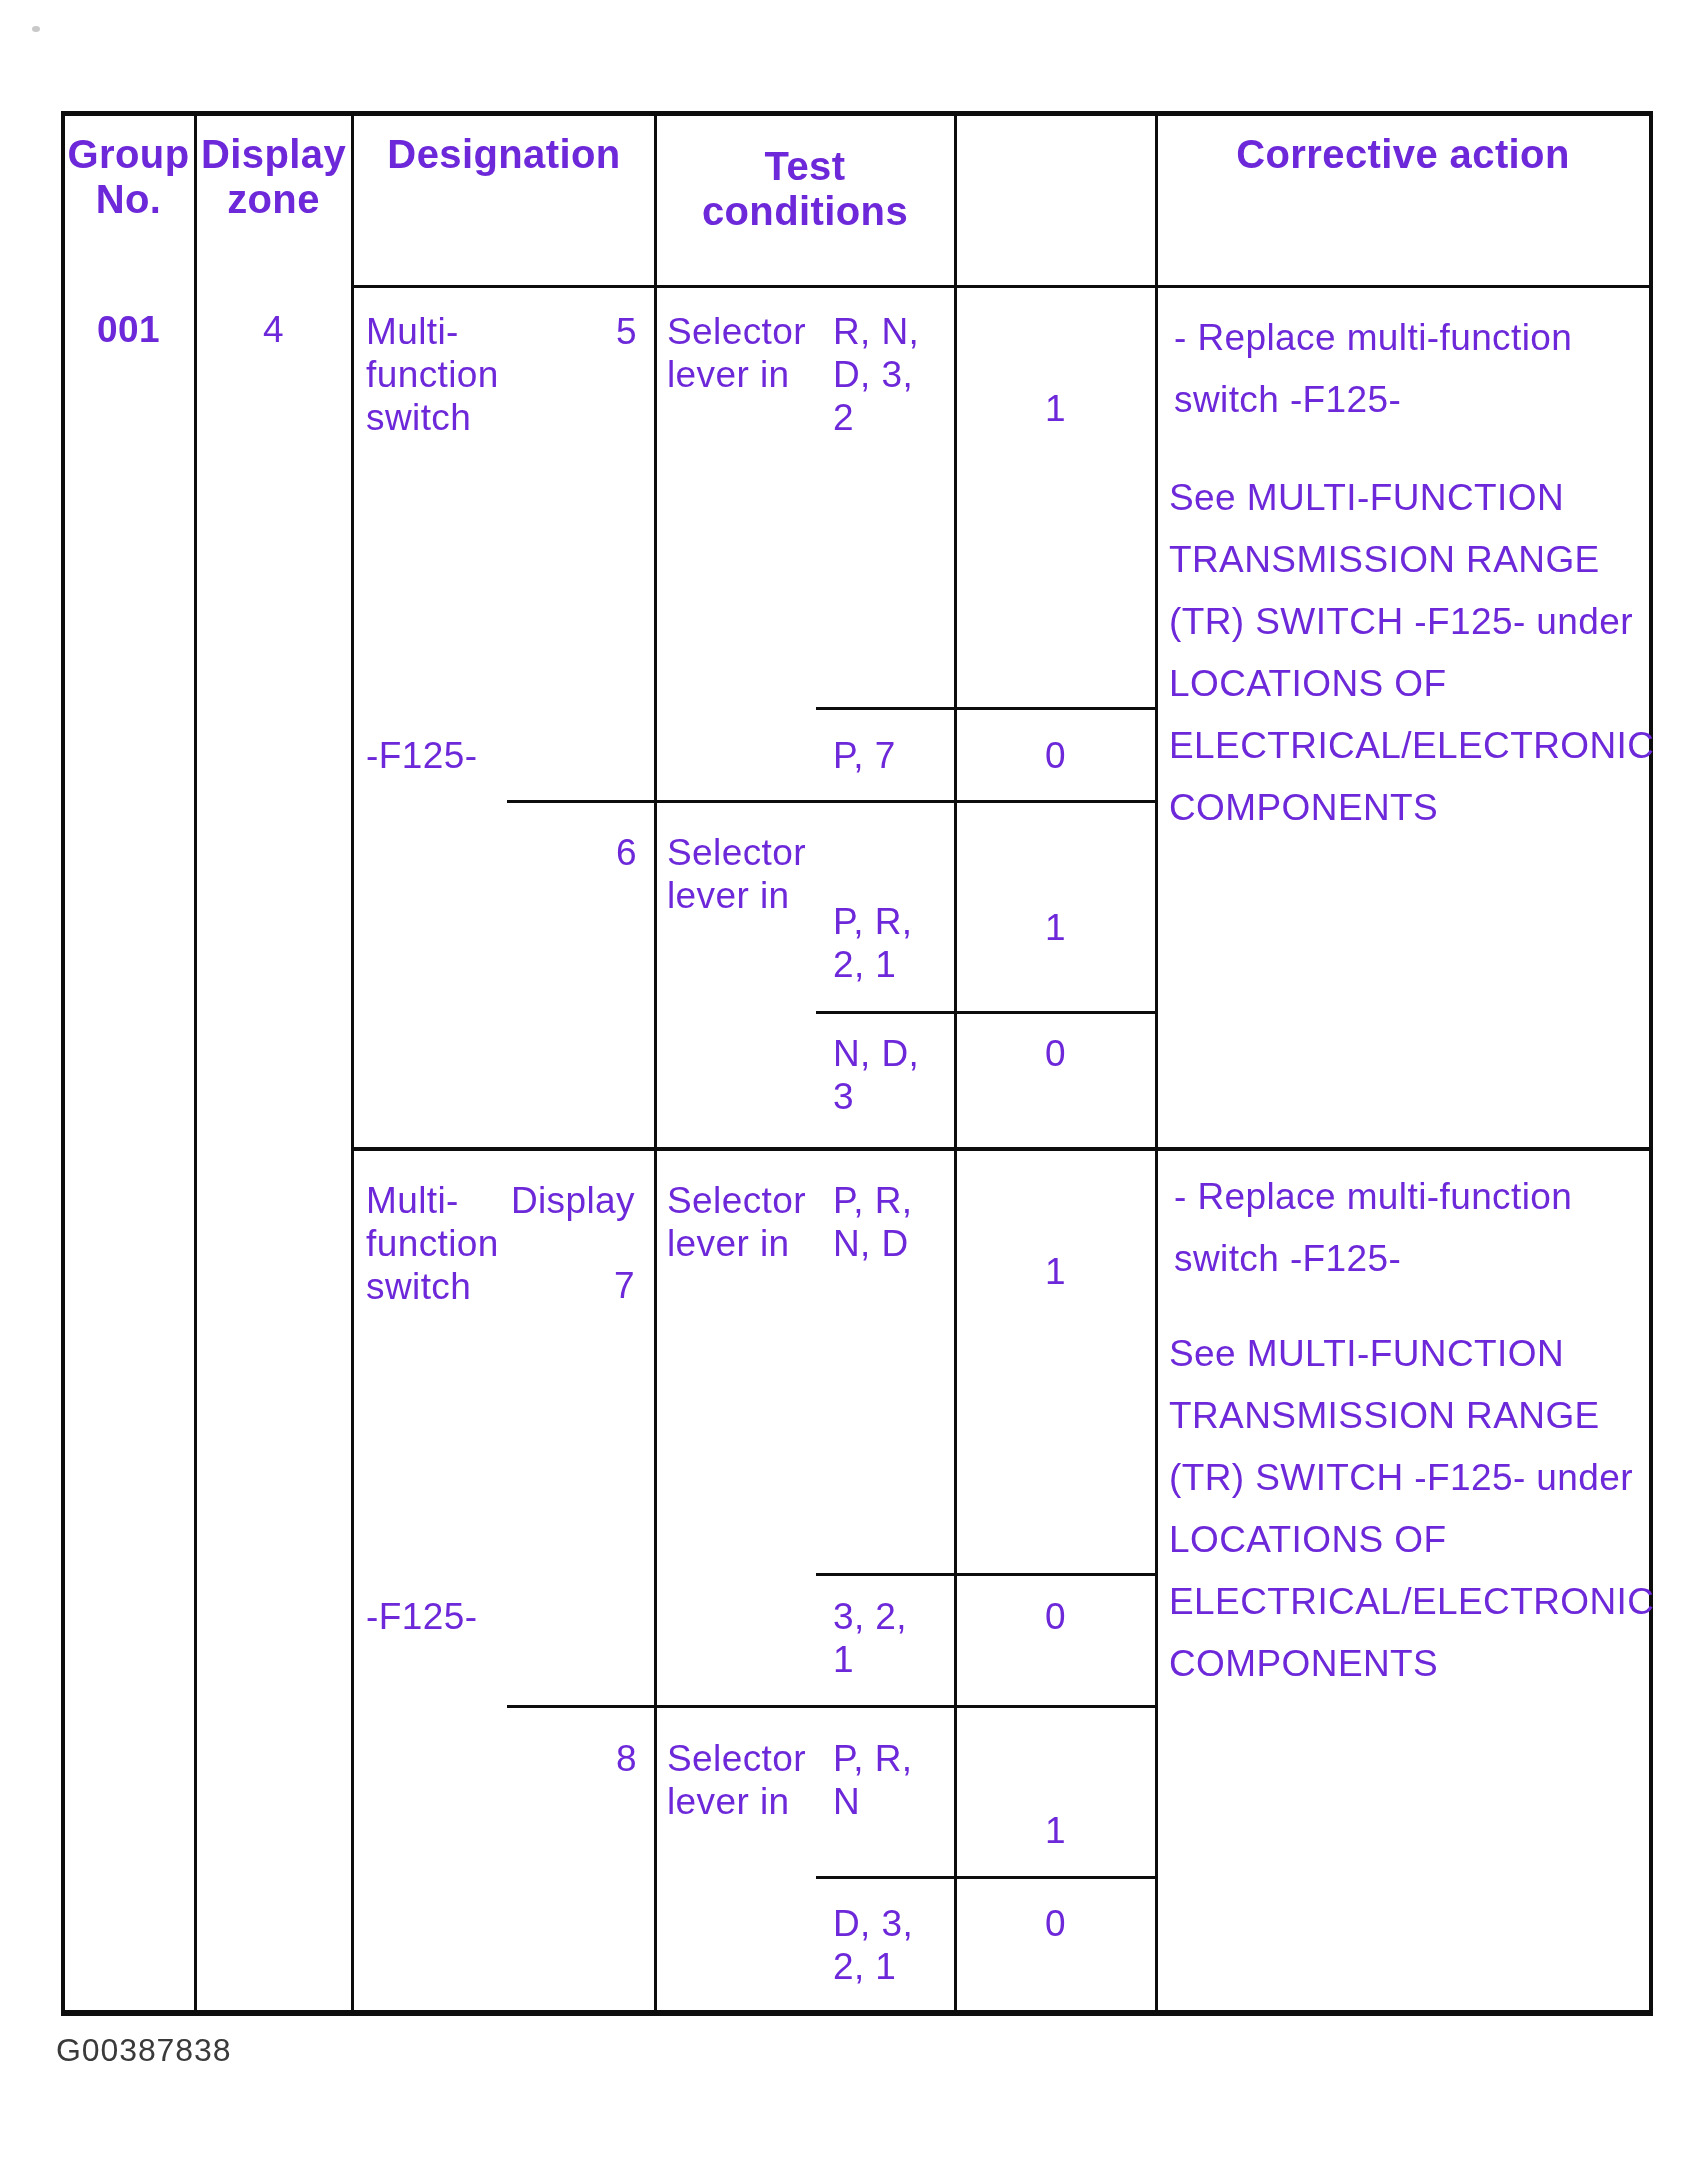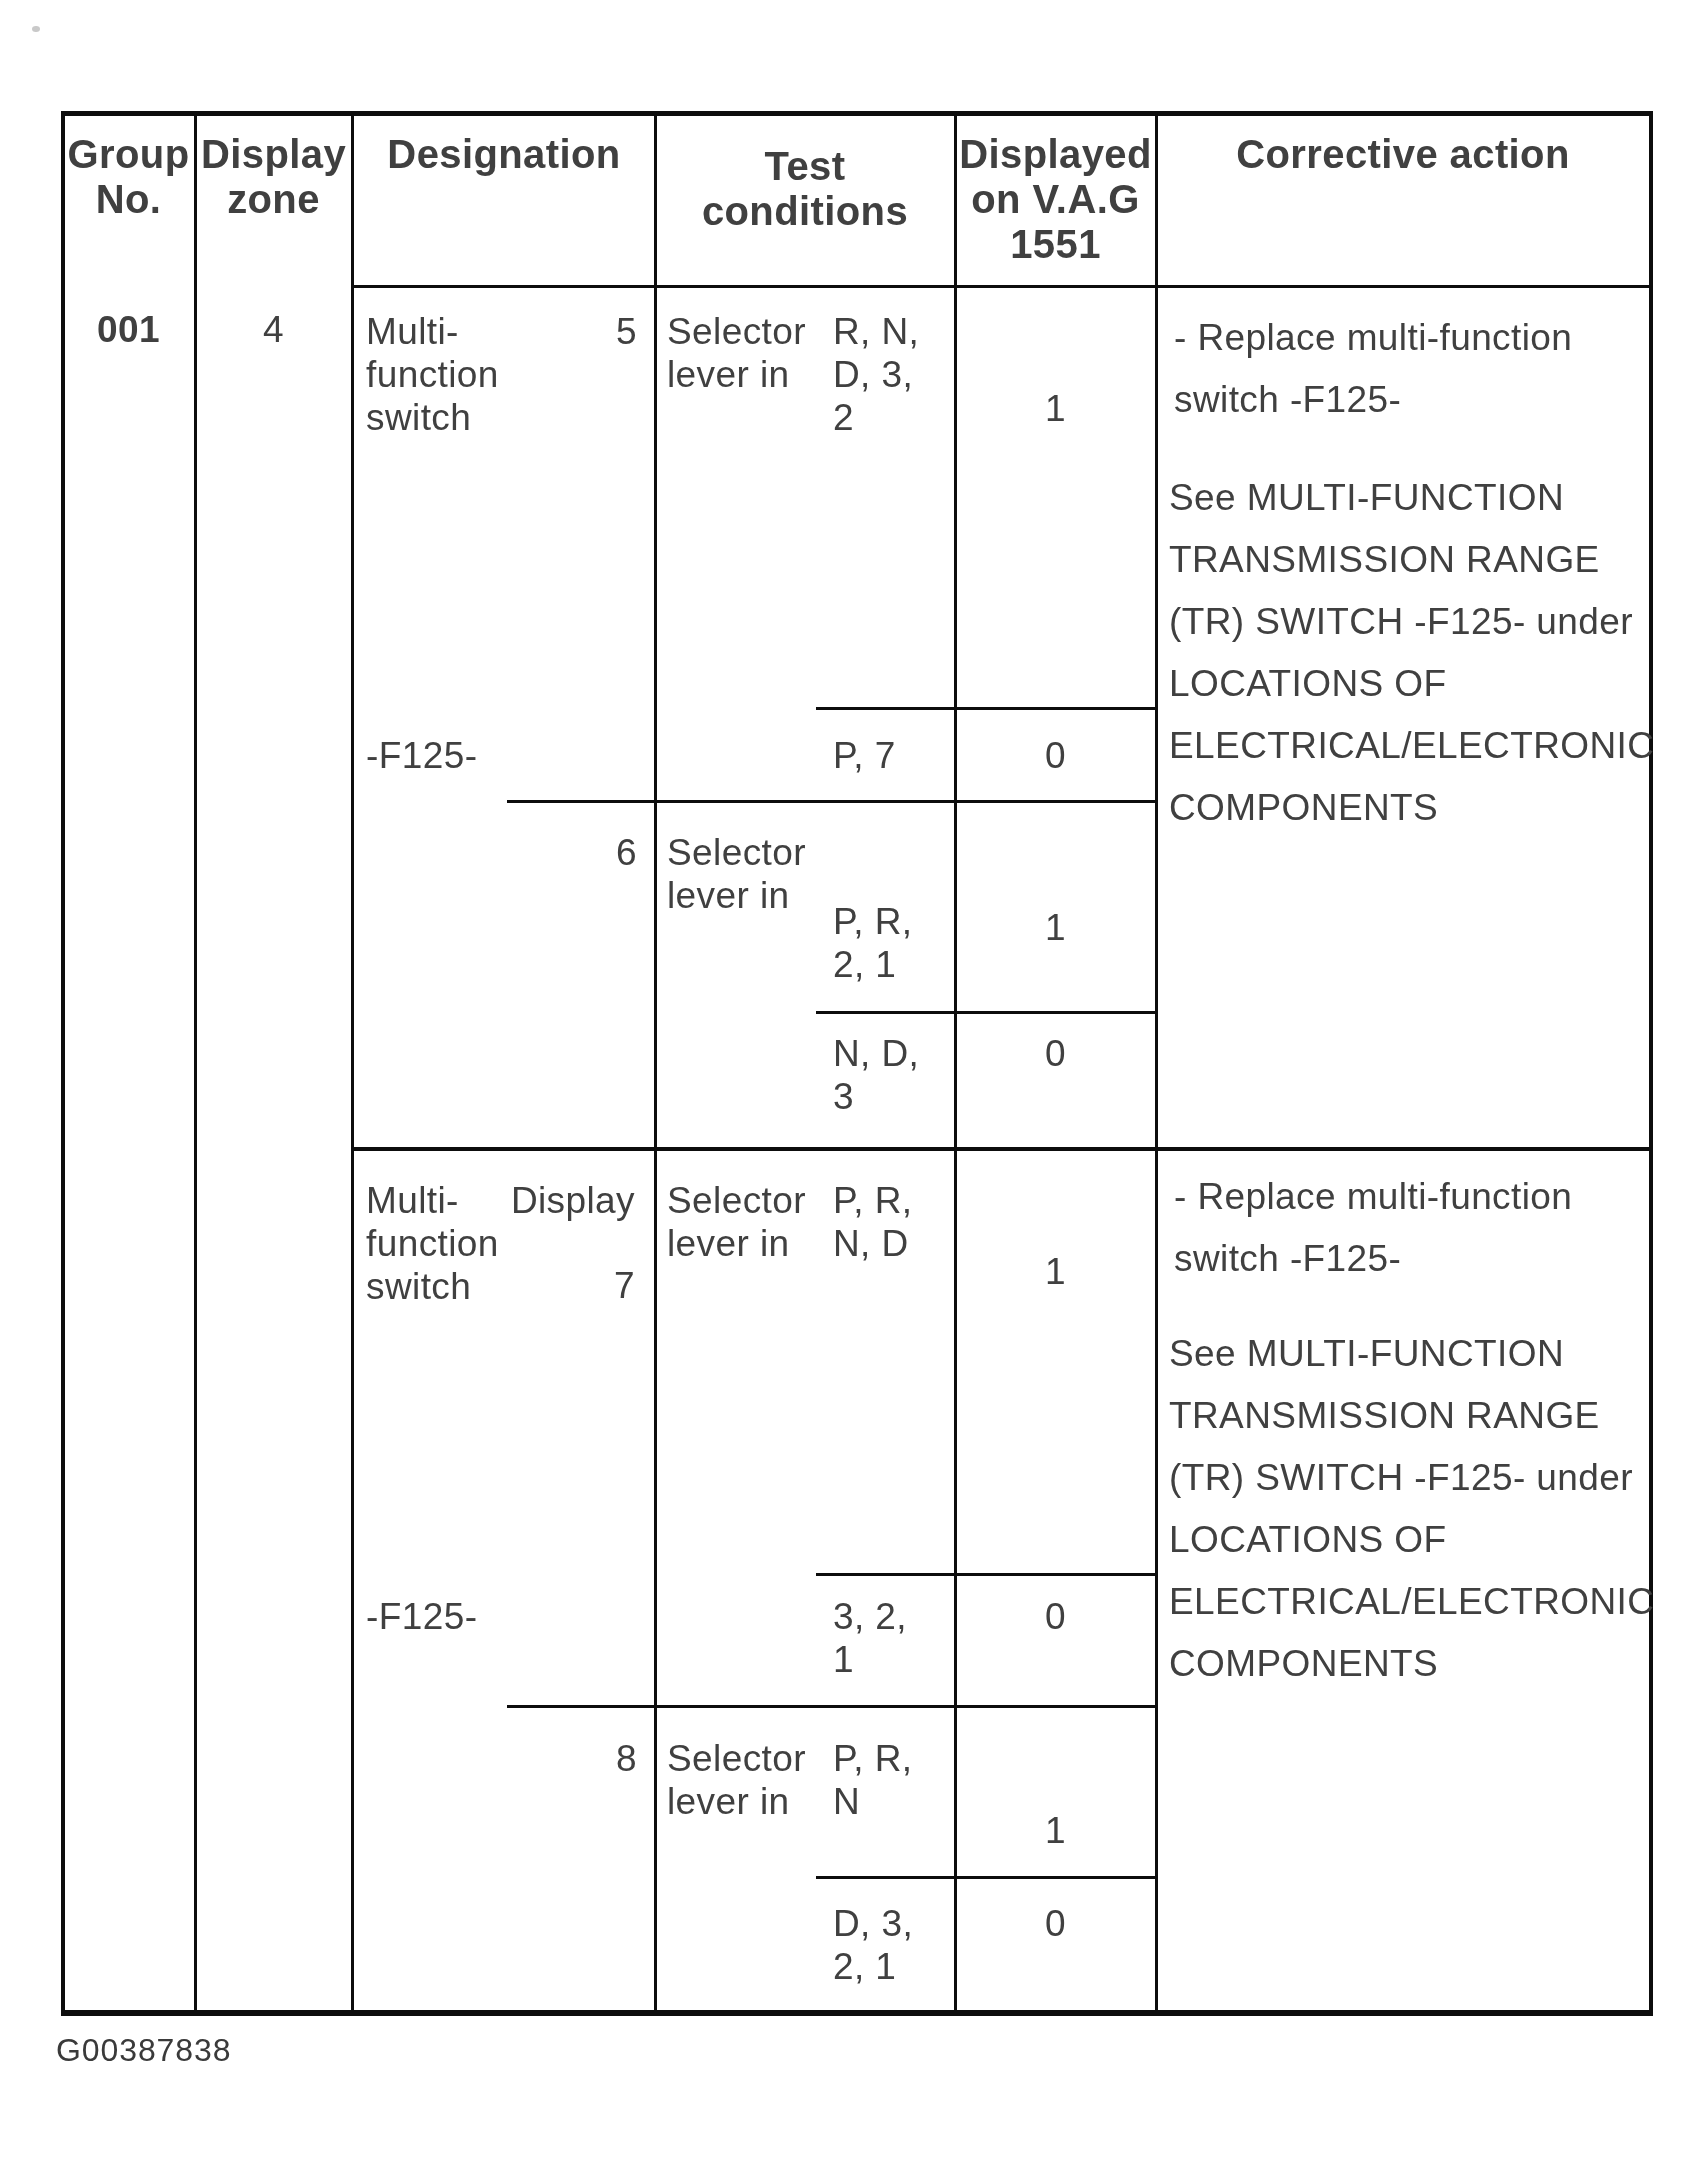--- a/index.html
+++ b/index.html
@@ -12,21 +12,21 @@
     overflow:hidden;
   }
   
   .hln,.vln{position:absolute;background:#0d0d0d;}
   
   .t{
     position:absolute;
     font-size:37px;
     line-height:43px;
     white-space:pre-line;
-    color:#404040;
+    color:#6d28d9;
     letter-spacing:0.4px;
   }
   .hd{
     font-weight:bold;
     font-size:40px;
     line-height:45px;
     text-align:center;
   }
   .ctr{text-align:center;}
   .rgt{text-align:right;}
@@ -67,23 +67,20 @@
   <div class="vln" style="left:1155px;top:111px;width:3.4px;height:1902px;"></div>
   <div class="vln" style="left:1649px;top:111px;width:4.3px;height:1905px;"></div>
 
   <div class="t hd" style="left:63px;top:132px;width:131px;">Group
 No.</div>
   <div class="t hd" style="left:196px;top:132px;width:155px;">Display
 zone</div>
   <div class="t hd" style="left:353px;top:132px;width:302px;">Designation</div>
   <div class="t hd" style="left:656px;top:144px;width:298px;">Test
 conditions</div>
-  <div class="t hd" style="left:956px;top:132px;width:199px;">Displayed
-on V.A.G
-1551</div>
   <div class="t hd" style="left:1157px;top:132px;width:492px;">Corrective action</div>
 
   <div class="t ctr" style="left:63px;top:308px;width:131px;font-weight:bold;">001</div>
   <div class="t ctr" style="left:196px;top:308px;width:155px;">4</div>
 
   <div class="t" style="left:366px;top:310px;width:273px;">Multi-
 function
 switch</div>
   <div class="t rgt" style="left:509px;top:310px;width:128px;">5</div>
   <div class="t" style="left:366px;top:734px;width:273px;">-F125-</div>

